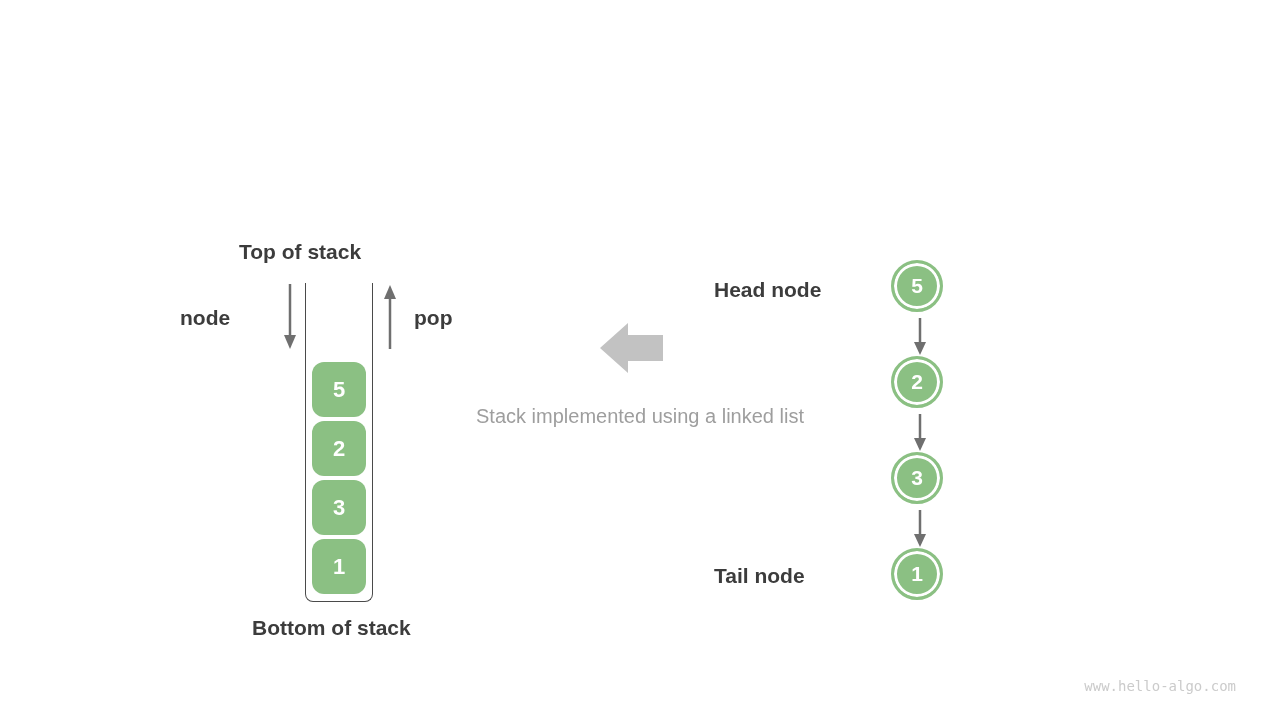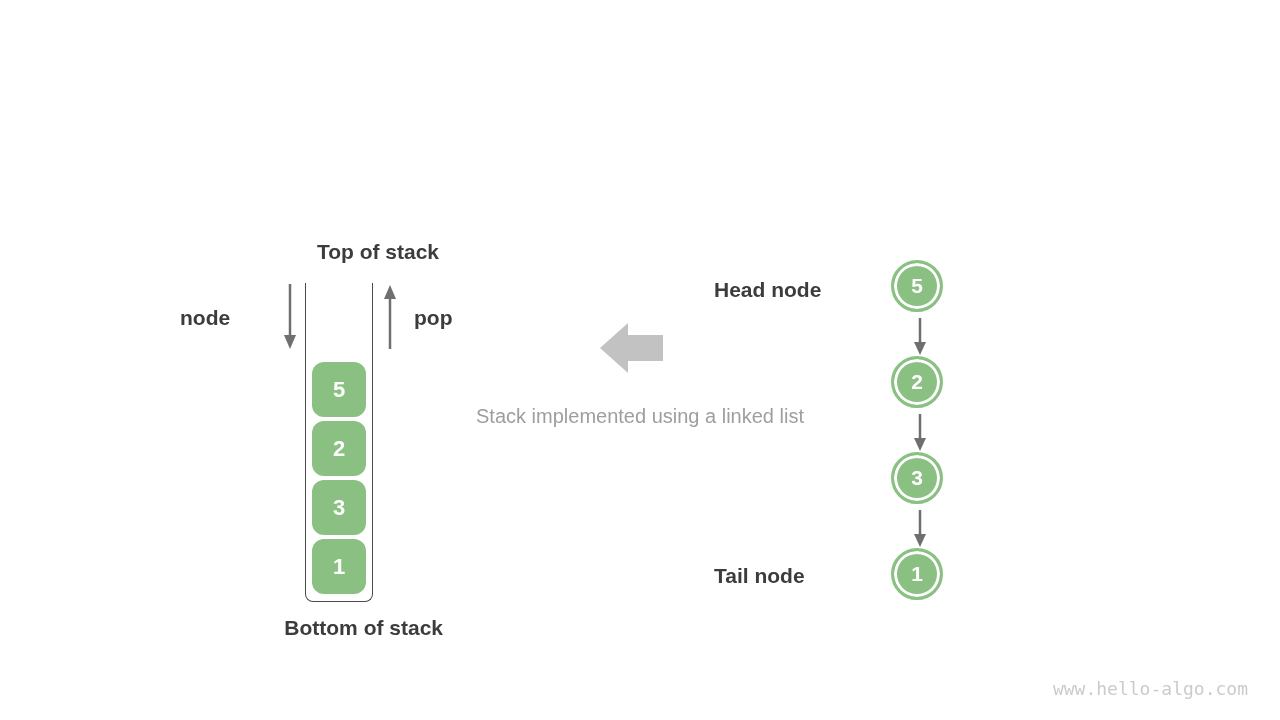--- a/index.html
+++ b/index.html
@@ -25,26 +25,26 @@
     font-family: "Liberation Sans", sans-serif;
     overflow: hidden;
   }
   .bold-label {
     position: absolute;
     font-weight: 700;
     font-size: 21px;
     color: var(--dark-text);
     white-space: nowrap;
   }
-  .center { text-align: right; }
+  .center { text-align: left; }
   .right { }
 
   
   .top-label    { left: 239px; top: 240px; width: 200px; }
-  .bottom-label { left: 243px; top: 616px; width: 200px; }
+  .bottom-label { left: 252px; top: 616px; width: 200px; }
   .push-label   { left: 180px; top: 306px; width: 89px; }
   .pop-label    { left: 414px; top: 306px; }
 
   .stack-container {
     position: absolute;
     left: 305px; top: 283px;
     width: 68px; height: 319px;
     border-left: 1.5px solid var(--wall);
     border-right: 1.5px solid var(--wall);
     border-bottom: 1.5px solid var(--wall);
@@ -121,23 +121,23 @@
     align-items: center;
     justify-content: center;
     font-family: "DejaVu Sans Mono", monospace;
     font-size: 25px;
     font-weight: 700;
     color: var(--step-text);
     letter-spacing: 1px;
   }
   .watermark {
     position: absolute;
-    right: 32px; top: 678px;
+    right: 44px; top: 678px;
     font-family: "DejaVu Sans Mono", monospace;
-    font-size: 18px;
+    font-size: 14px;
     color: var(--watermark);
     white-space: nowrap;
   }
 </style>
 </head>
 <body>
 
 <div class="canvas">
 
   <div class="bold-label top-label center">Top of stack</div>

